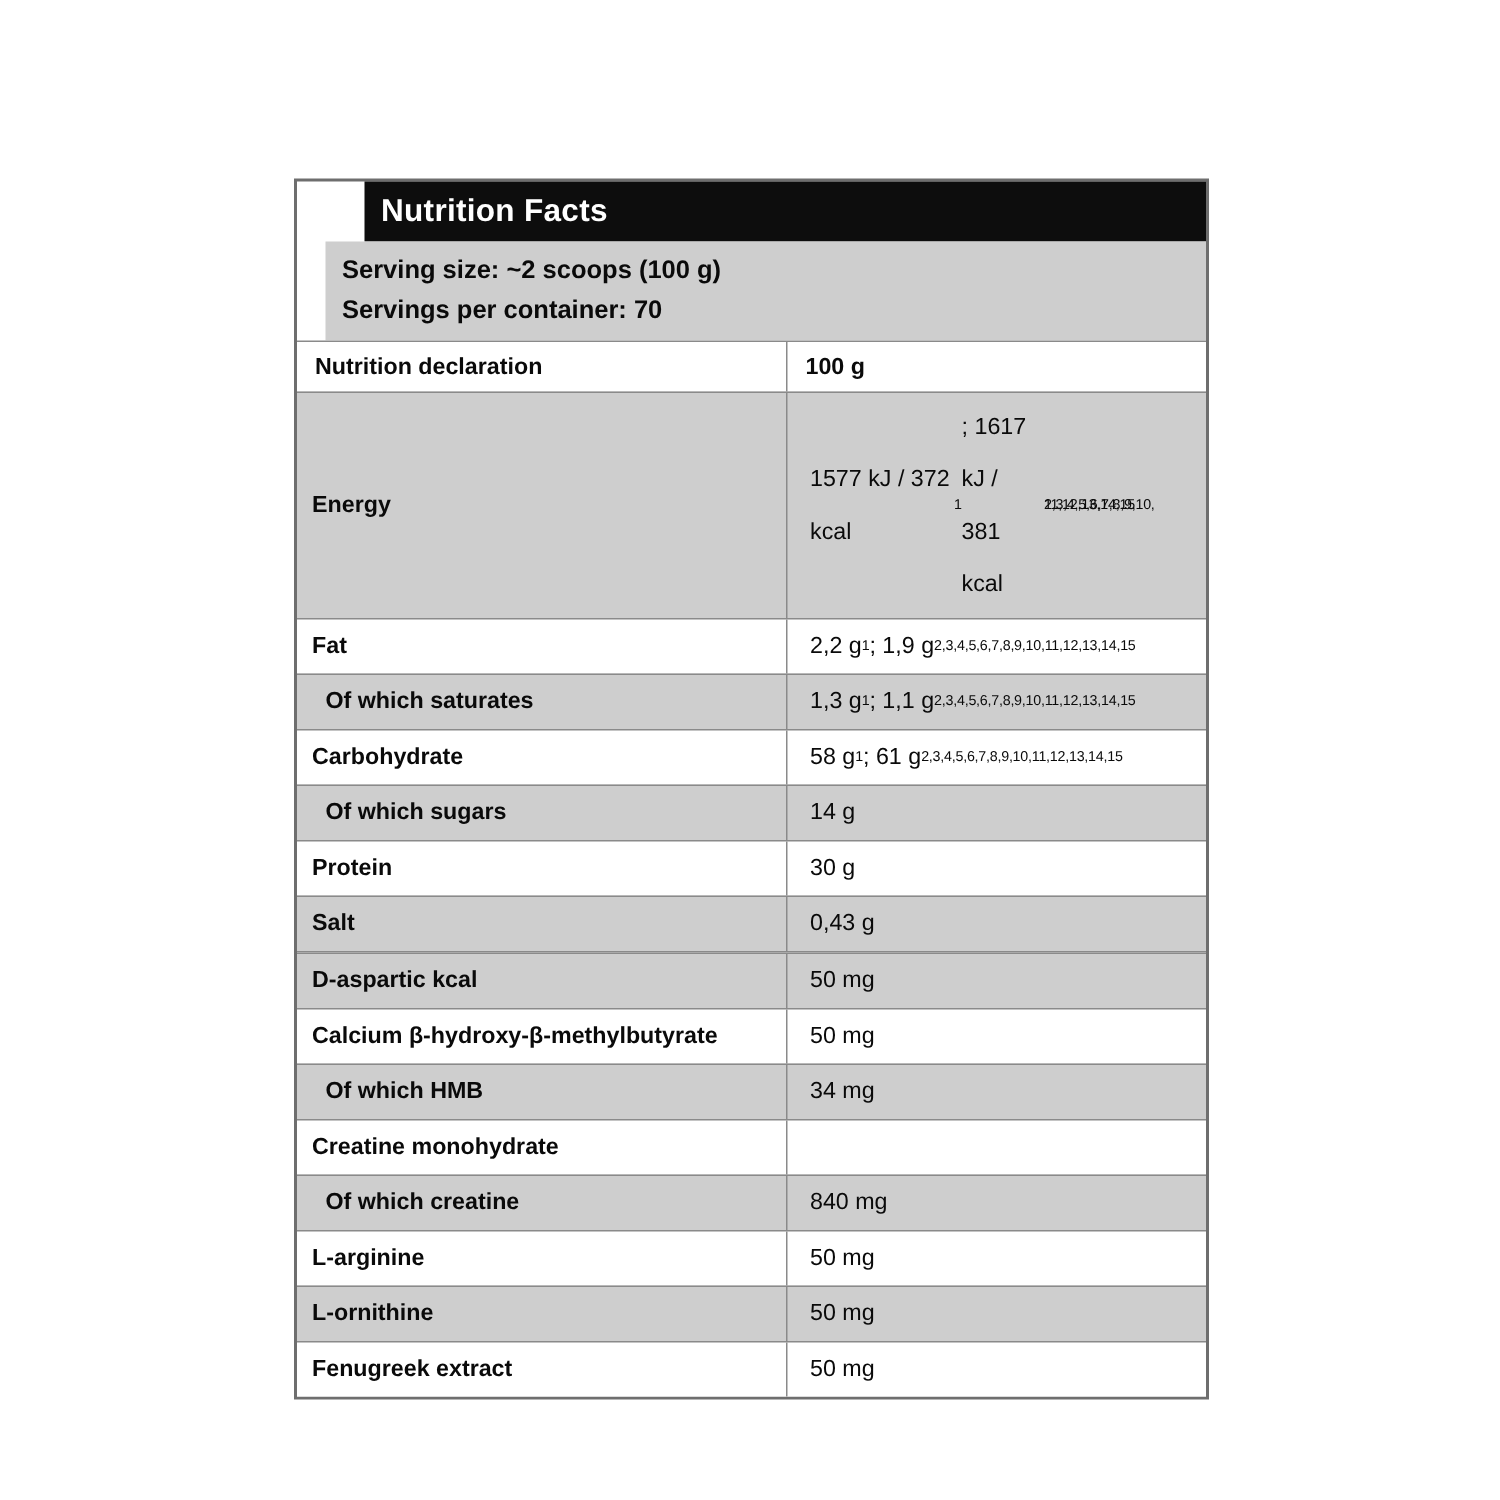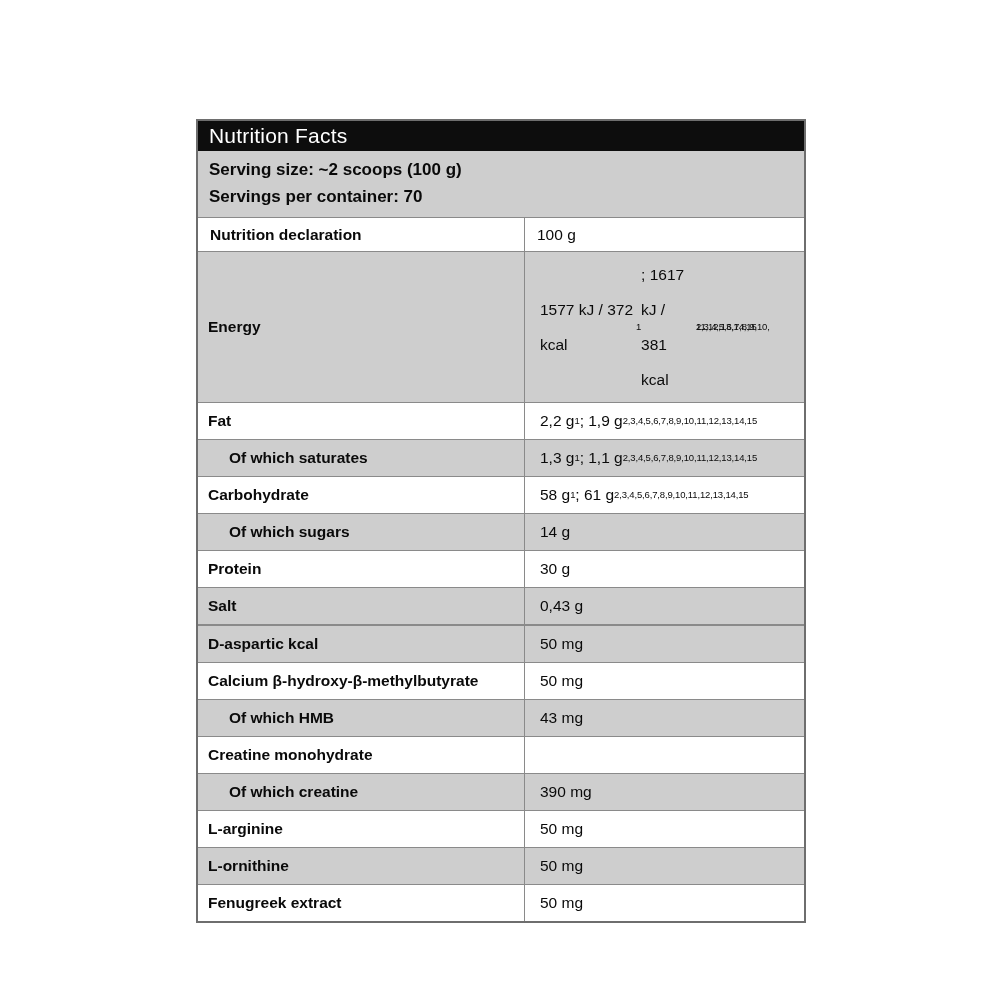--- a/index.html
+++ b/index.html
@@ -14,30 +14,32 @@
     font-family:"Liberation Sans",sans-serif;color:var(--text);}
   .canvas{position:relative;width:1000px;height:1000px;background:#fff;overflow:hidden;}
   .nf-table{
     position:absolute;left:196px;top:119px;width:610px;
     border:2px solid var(--outer-border);
     background:#fff;
   }
   .nf-header{
     background:var(--header-bg);
     color:#fff;
-    font-weight:normal;
+    font-weight:bold;
     font-size:21px;
-    height:30px;
+    height:40px;
     display:flex;align-items:center;
     padding-left:11px;
     letter-spacing:0.2px;
+    margin-left:45px;
   }
   .nf-serving{
     background:var(--row-gray);
     padding:5px 10px 7px 11px;
+    margin-left:19px;
   }
   .nf-serving .sline{
     font-weight:bold;
     font-size:17px;
     line-height:27px;
   }
   .nf-row{
     display:flex;
     border-top:1.5px solid var(--border);
     background:#fff;
@@ -49,28 +51,28 @@
     font-size:15.5px;
     line-height:22px;
   }
   .cell.label{
     width:327px;
     flex:0 0 327px;
     border-right:1.5px solid var(--border);
     font-weight:bold;
     padding:5px 8px 5px 10px;
   }
-  .cell.label.indent{padding-left:31px;}
+  .cell.label.indent{padding-left:19px;}
   .cell.value{
     flex:1 1 auto;
     padding:5px 3px 5px 15px;
     white-space:pre-wrap;
   }
   .nf-row.colheader .cell{min-height:33px;padding-left:12px;}
-  .nf-row.colheader .cell.value{font-weight:normal;}
+  .nf-row.colheader .cell.value{font-weight:bold;}
   .nf-row.tall .cell.value{line-height:35px;align-items:center;}
   .sup{
     font-size:9.5px;
     line-height:0;
     vertical-align:super;
     letter-spacing:-0.15px;
   }
 </style>
 </head>
 <body>
@@ -125,28 +127,28 @@
         <div class="nf-row gray">
           <div class="cell label">D-aspartic kcal</div>
           <div class="cell value">50 mg</div>
         </div>
         <div class="nf-row white">
           <div class="cell label">Calcium β-hydroxy-β-methylbutyrate</div>
           <div class="cell value">50 mg</div>
         </div>
         <div class="nf-row gray">
           <div class="cell label indent">Of which HMB</div>
-          <div class="cell value">43 mg</div>
+          <div class="cell value">34 mg</div>
         </div>
         <div class="nf-row white">
           <div class="cell label">Creatine monohydrate</div>
         </div>
         <div class="nf-row gray">
           <div class="cell label indent">Of which creatine</div>
-          <div class="cell value">390 mg</div>
+          <div class="cell value">840 mg</div>
         </div>
         <div class="nf-row white">
           <div class="cell label">L-arginine</div>
           <div class="cell value">50 mg</div>
         </div>
         <div class="nf-row gray">
           <div class="cell label">L-ornithine</div>
           <div class="cell value">50 mg</div>
         </div>
         <div class="nf-row white">

